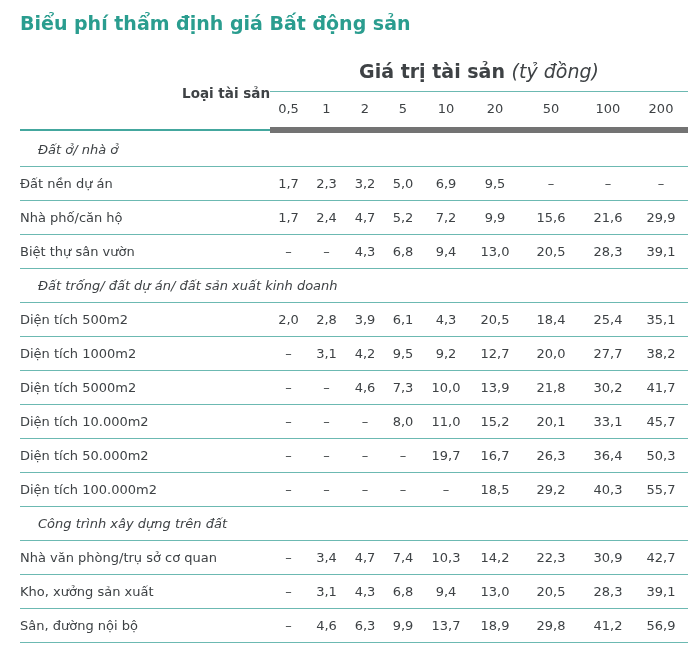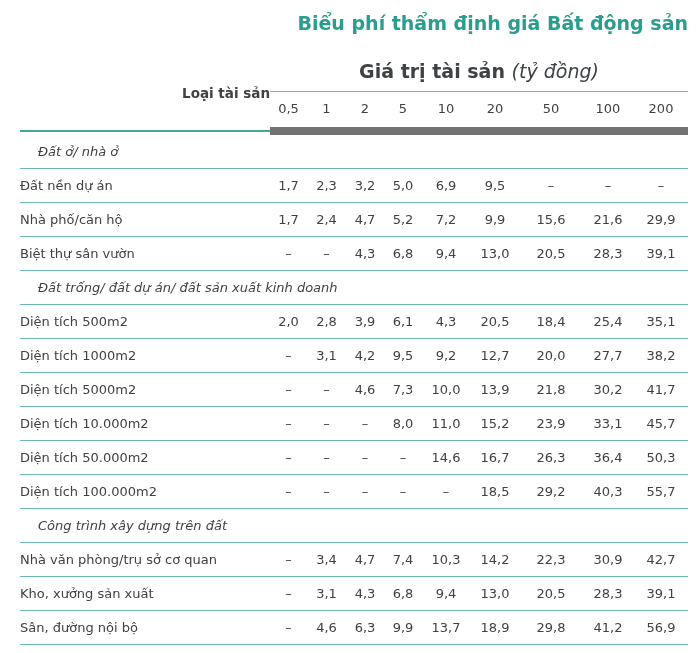--- a/index.html
+++ b/index.html
@@ -13,21 +13,20 @@
     width: 700px;
     height: 653px;
     padding: 8px 12px 0 20px;
     overflow: hidden;
   }
   .title {
     color: #2a9d8f;
     font-size: 19px;
     font-weight: 700;
     margin: 4px 0 22px 0;
-    text-align: right;
   }
   table.fee-table {
     border-collapse: collapse;
     width: 668px;
     table-layout: fixed;
     font-size: 13px;
   }
   th, td { padding: 0; }
   .corner-th {
     text-align: right;
@@ -44,21 +43,21 @@
     border-bottom: 1px solid #6cb9b2;
   }
   .group-unit {
     font-weight: 400;
     font-style: italic;
   }
   .num-th {
     text-align: center;
     font-weight: 400;
     padding: 9px 0 11px 0;
-    border-bottom: 8px solid #737373;
+    border-bottom: 6px solid #737373;
   }
   tbody td {
     border-bottom: 1px solid #6cb9b2;
     padding: 9px 0;
   }
   .section-cell {
     font-style: italic;
     padding-left: 18px;
   }
   .label-cell { text-align: left; }
@@ -192,31 +191,31 @@
           <td class="value-cell">41,7</td>
         </tr>
         <tr>
           <td class="label-cell">Diện tích 10.000m2</td>
           <td class="value-cell">–</td>
           <td class="value-cell">–</td>
           <td class="value-cell">–</td>
           <td class="value-cell">8,0</td>
           <td class="value-cell">11,0</td>
           <td class="value-cell">15,2</td>
-          <td class="value-cell">23,9</td>
+          <td class="value-cell">20,1</td>
           <td class="value-cell">33,1</td>
           <td class="value-cell">45,7</td>
         </tr>
         <tr>
           <td class="label-cell">Diện tích 50.000m2</td>
           <td class="value-cell">–</td>
           <td class="value-cell">–</td>
           <td class="value-cell">–</td>
           <td class="value-cell">–</td>
-          <td class="value-cell">14,6</td>
+          <td class="value-cell">19,7</td>
           <td class="value-cell">16,7</td>
           <td class="value-cell">26,3</td>
           <td class="value-cell">36,4</td>
           <td class="value-cell">50,3</td>
         </tr>
         <tr>
           <td class="label-cell">Diện tích 100.000m2</td>
           <td class="value-cell">–</td>
           <td class="value-cell">–</td>
           <td class="value-cell">–</td>

